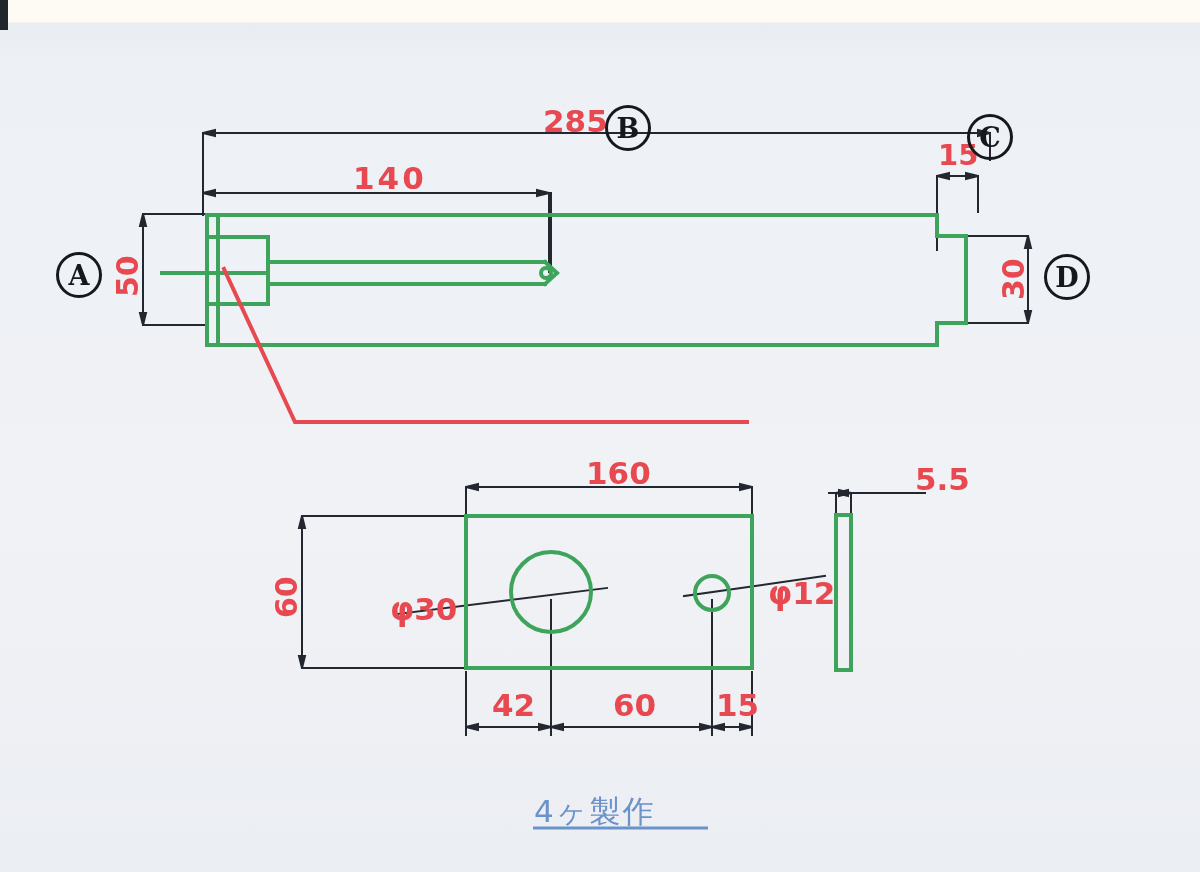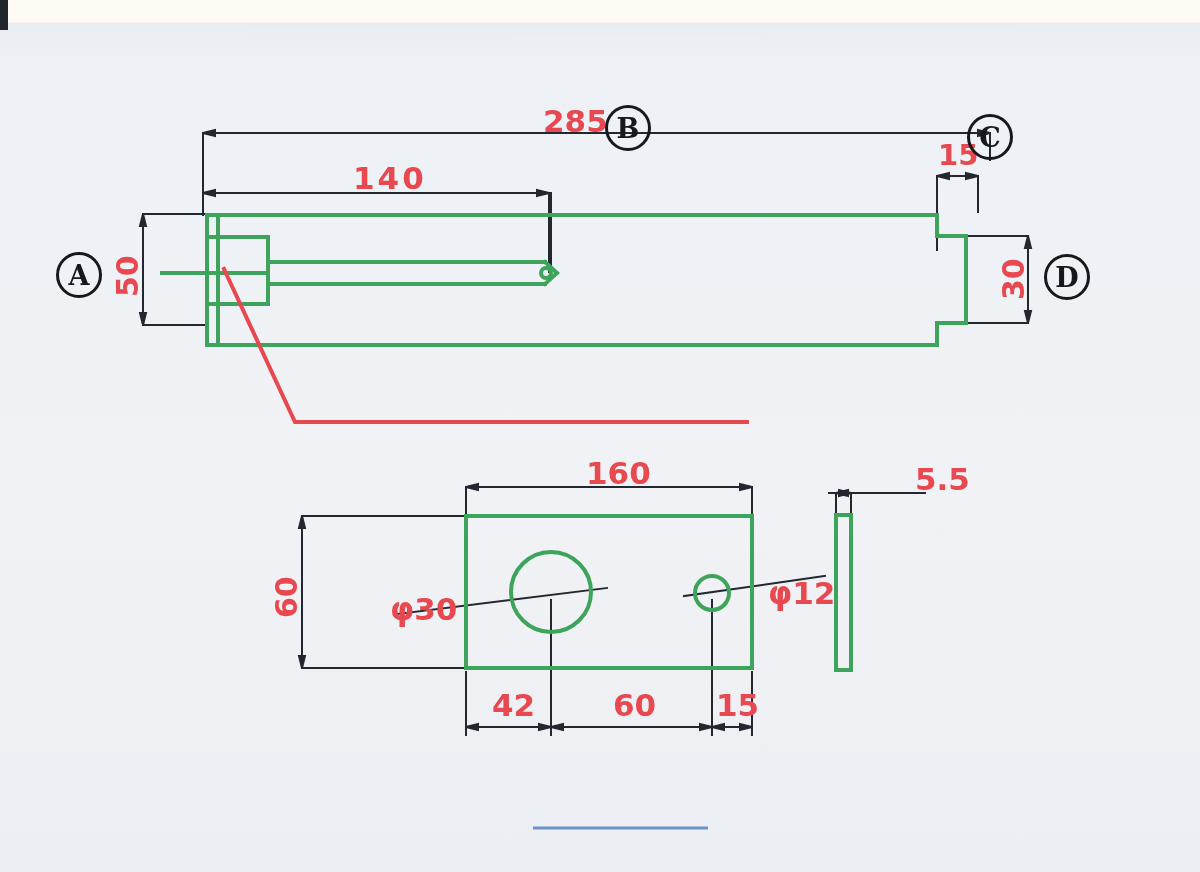--- a/index.html
+++ b/index.html
@@ -234,14 +234,15 @@
   <div class="dim-text" style="left:768px; top:551px; font-size:31px;margin-top:27px;">φ12</div>
 
   <div class="dim-text" style="left:492px; top:690px; font-size:31px;">42</div>
 
   <div class="dim-text" style="left:613px; top:690px; font-size:31px;">60</div>
 
   <div class="dim-text" style="left:716px; top:690px; font-size:31px;">15</div>
 
   <div class="dim-text" style="left:915px; top:464px; font-size:31px;">5.5</div>
 
+  <div class="note-blue" style="left:534px; top:791px;">4ヶ製作</div>
 
 </div>
 
 </body></html>

